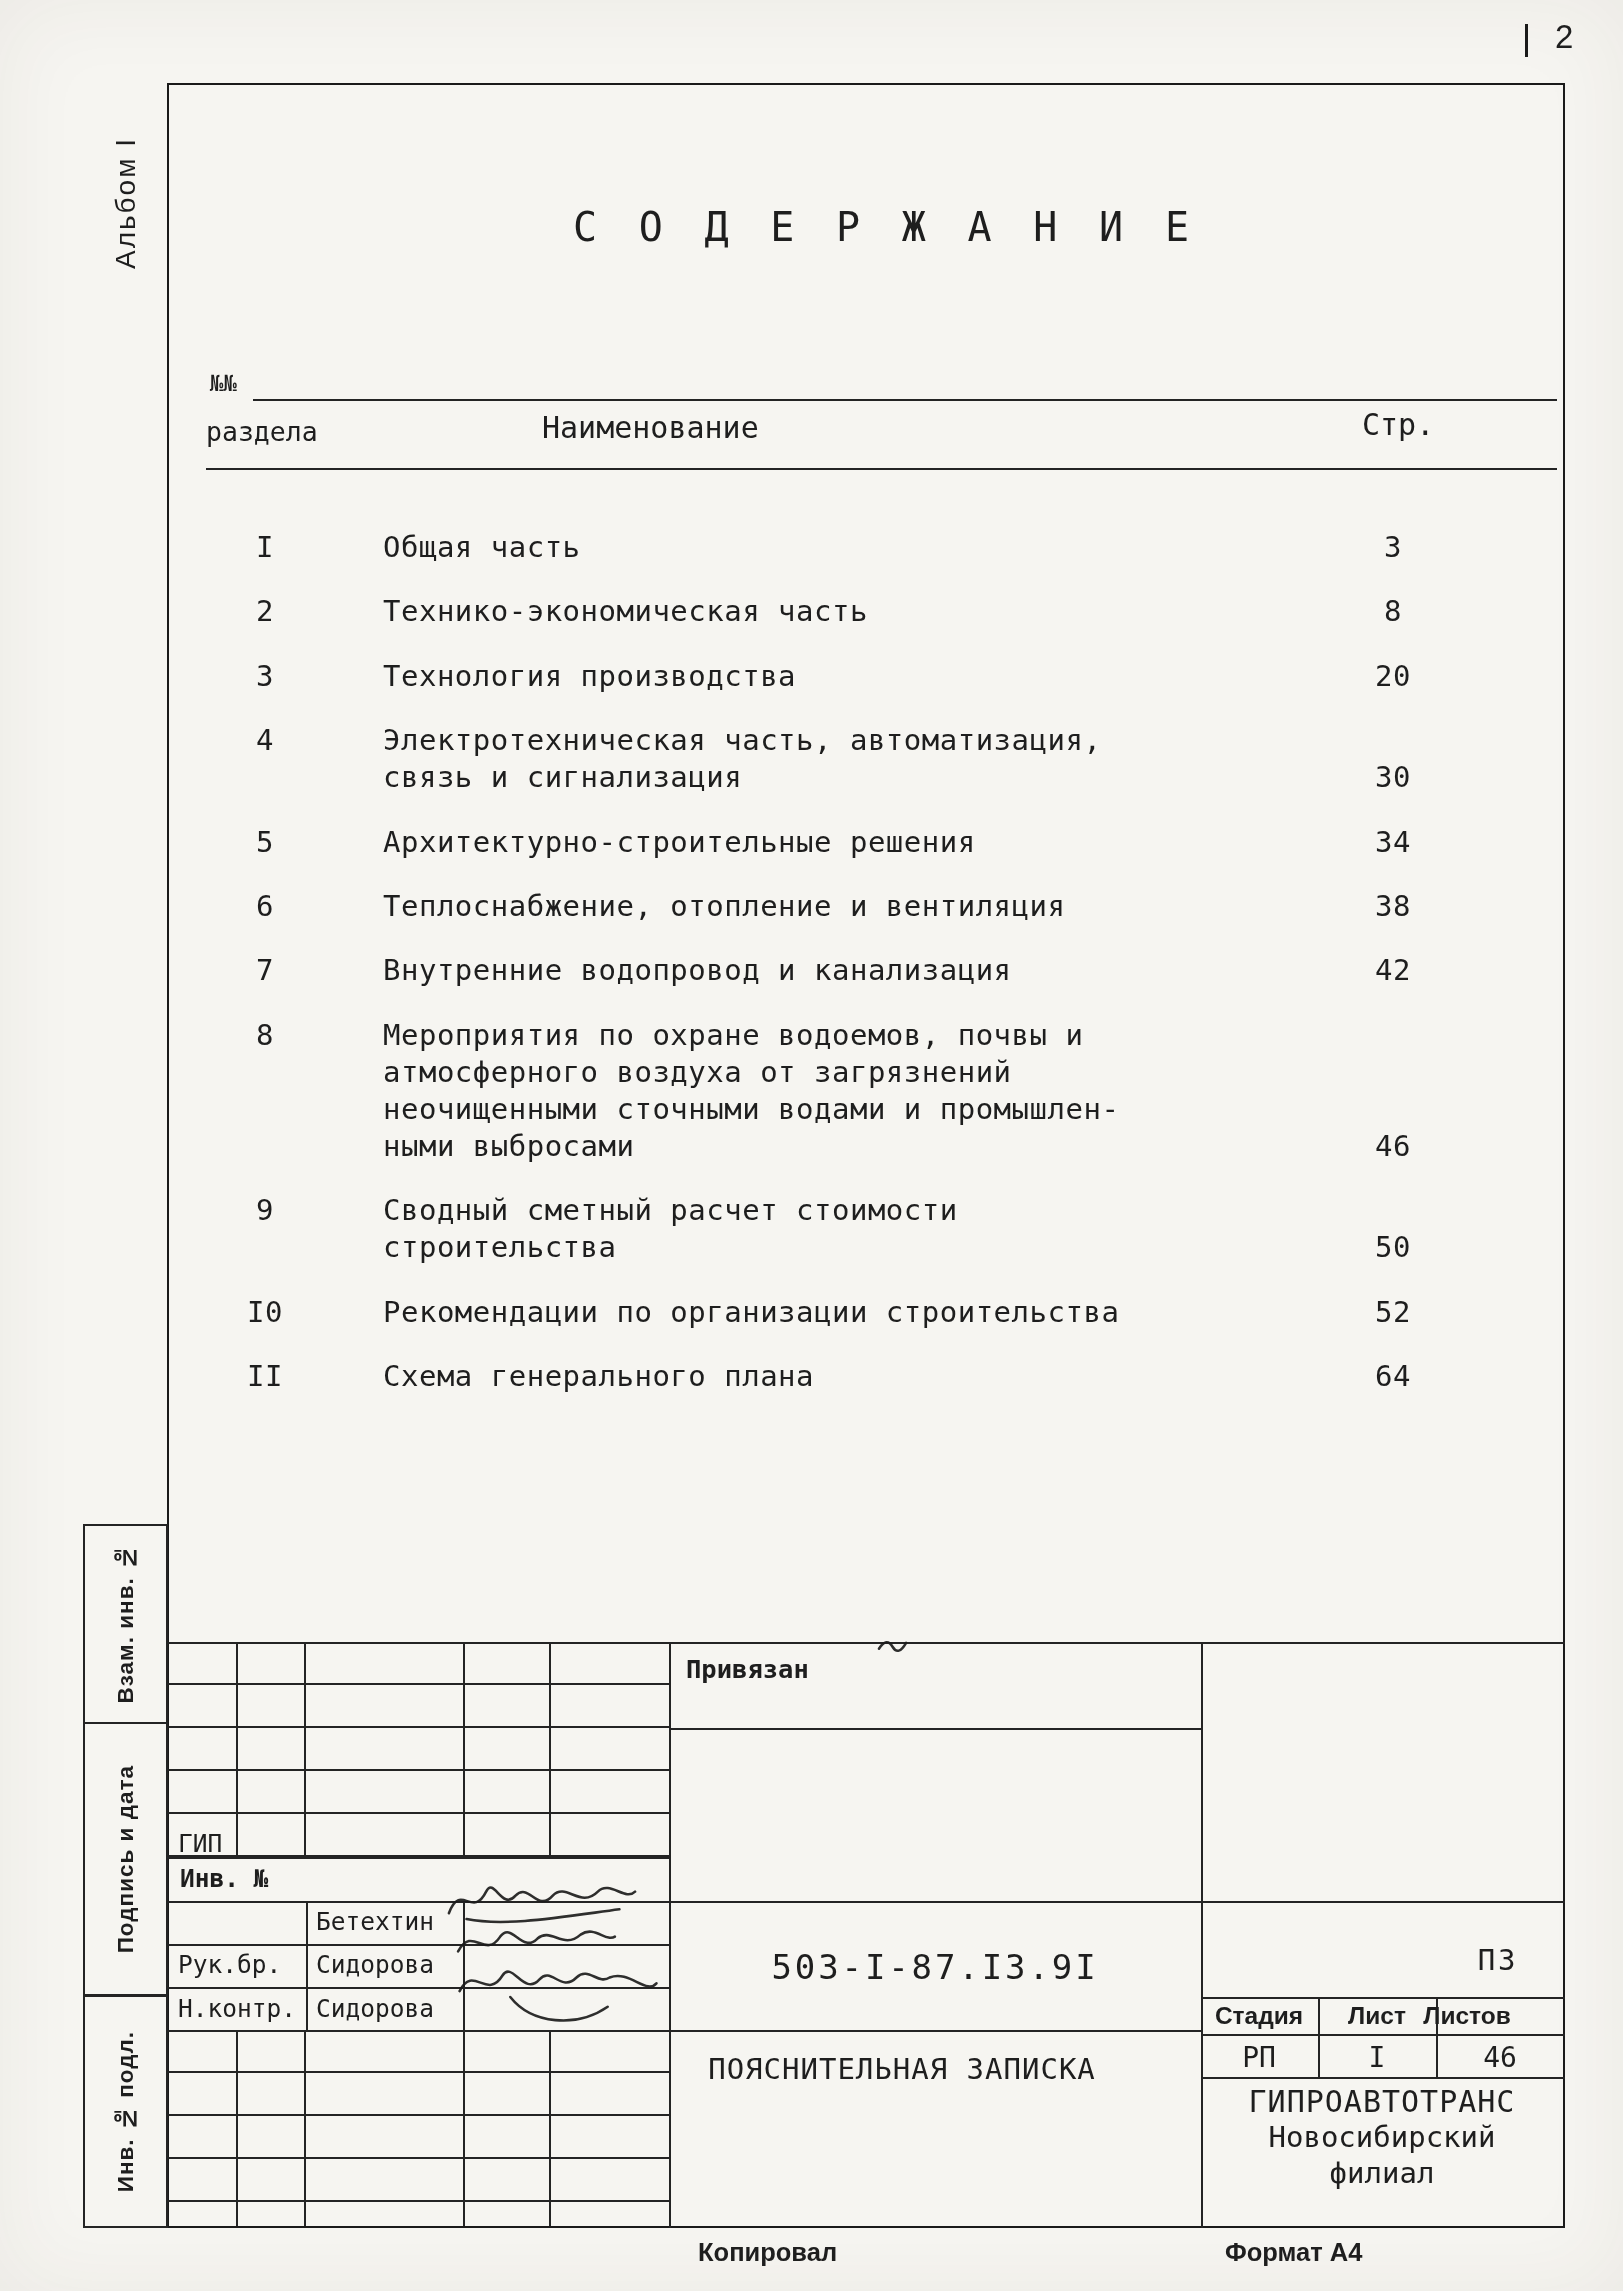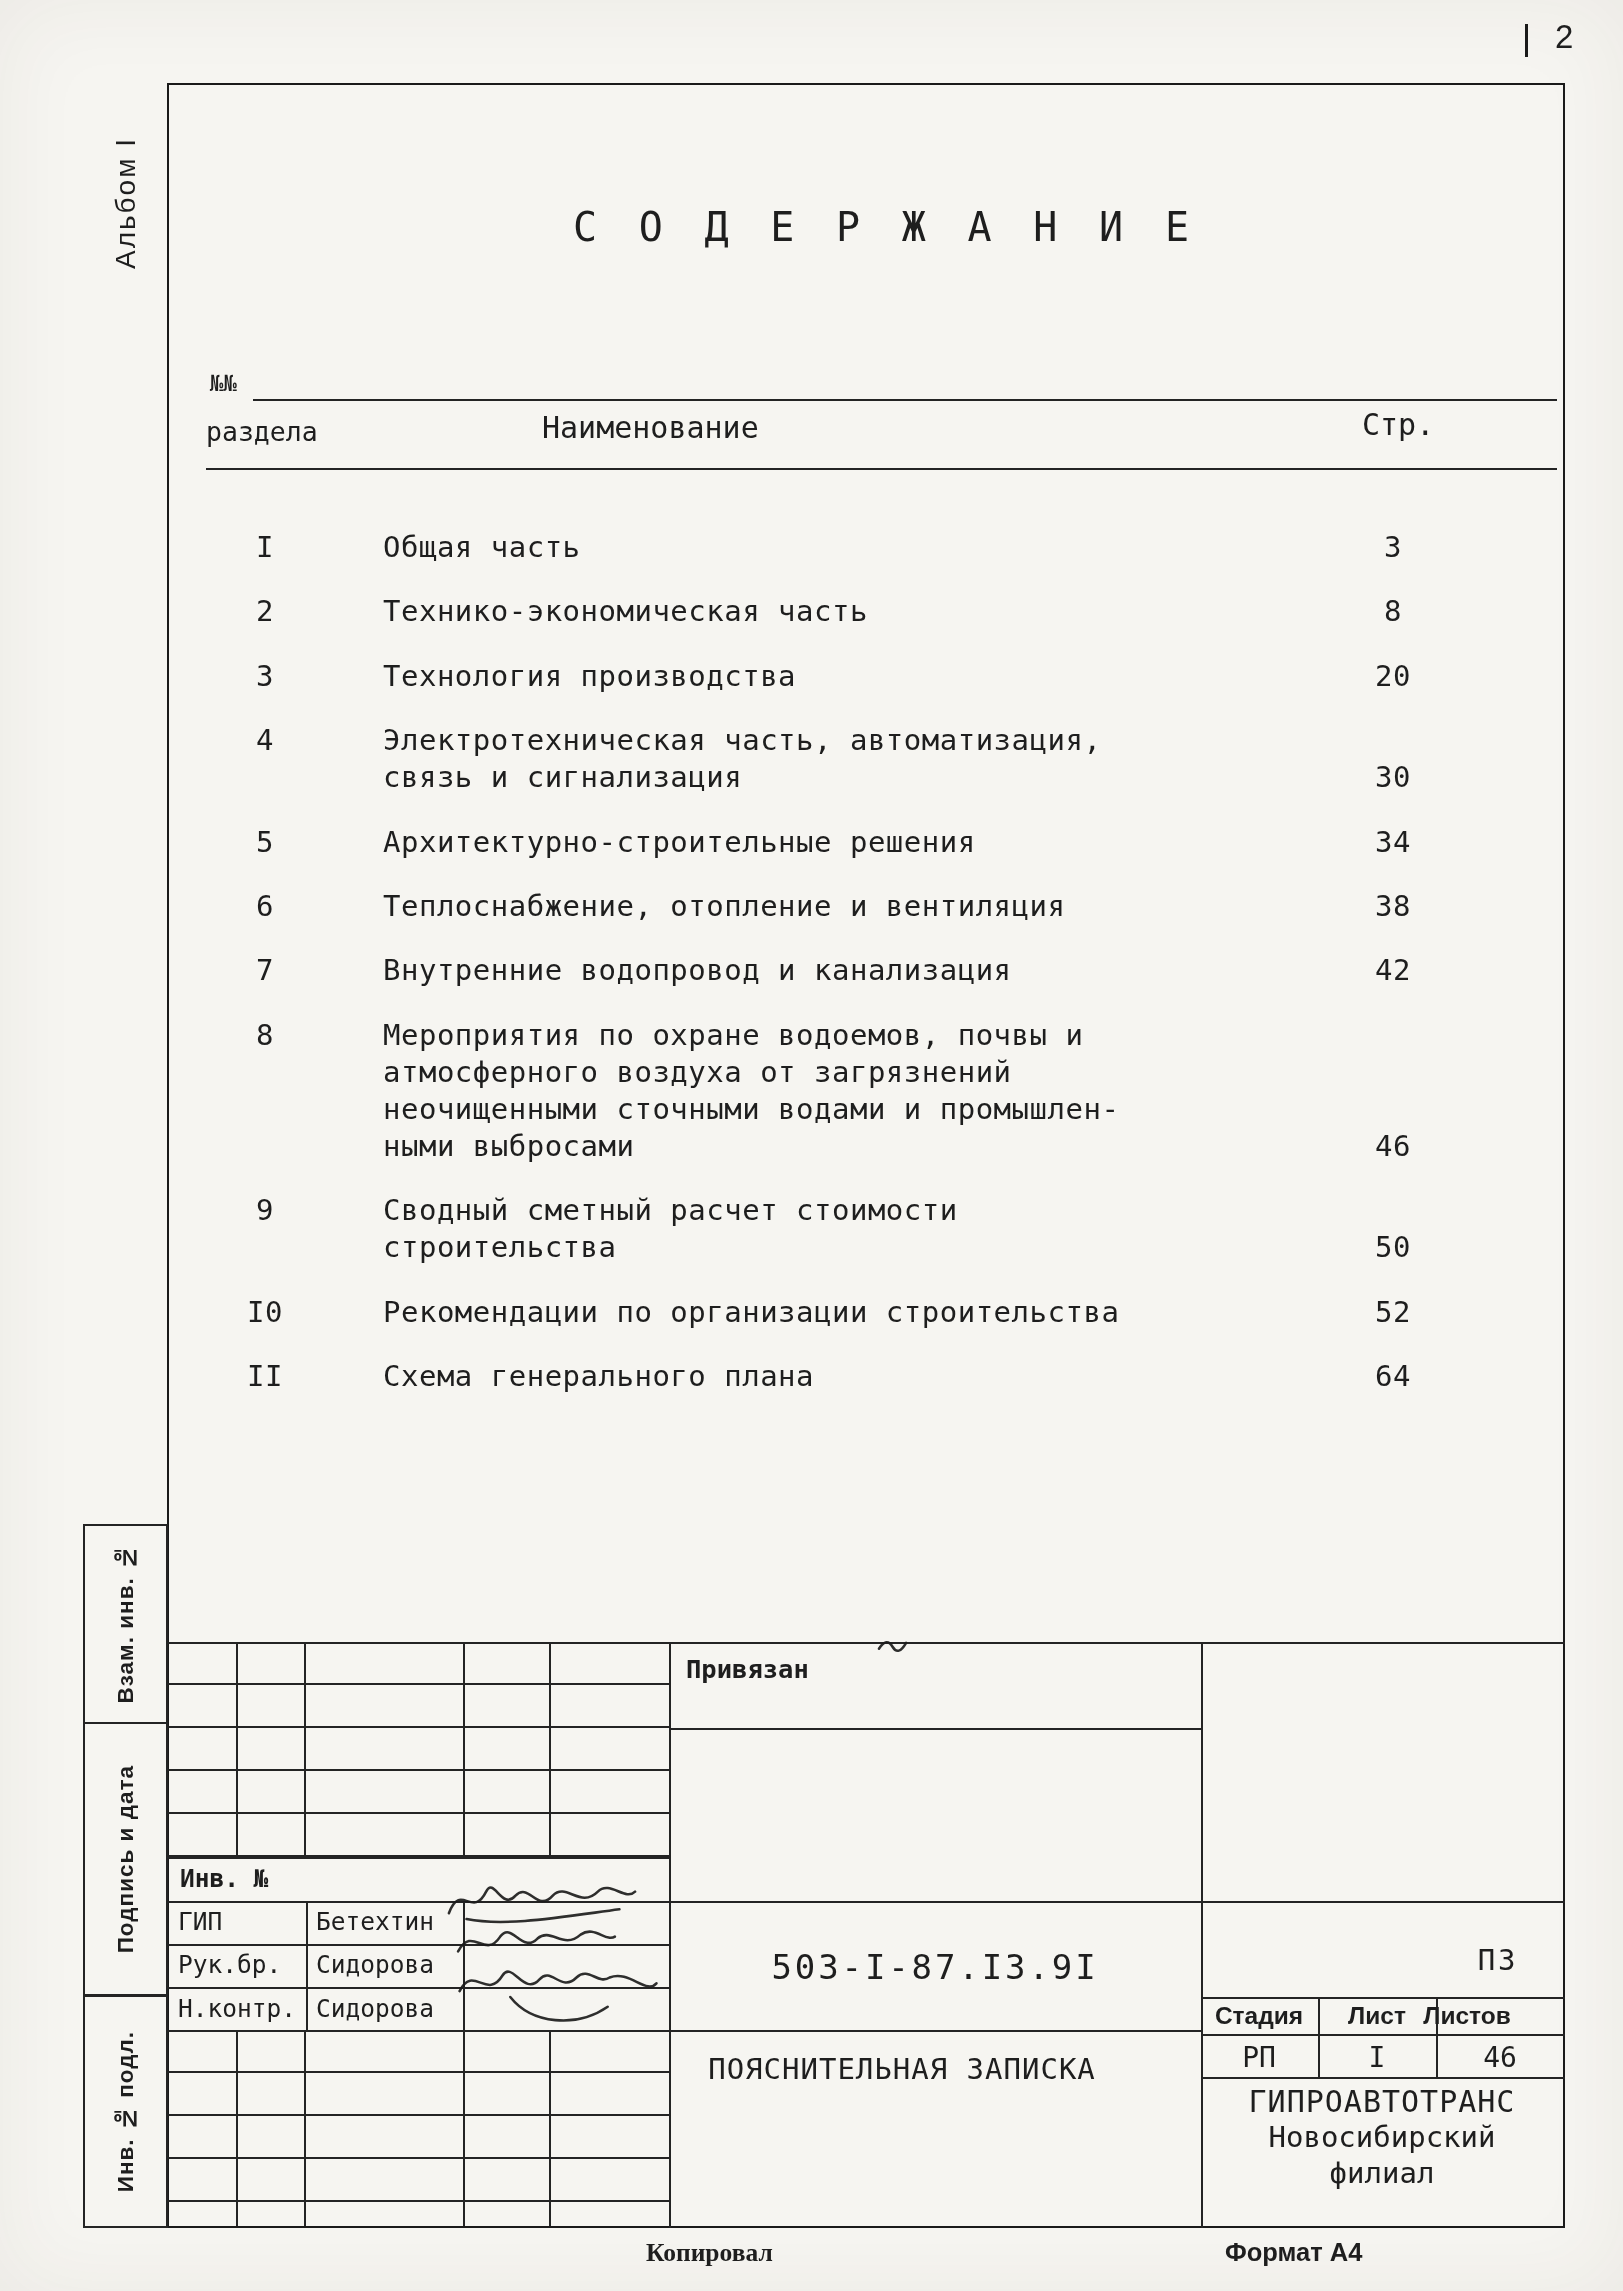--- a/index.html
+++ b/index.html
@@ -186,21 +186,21 @@
   <div class="hline" style="left:167px;  top:1944px; width:503px;"></div>
   <div class="hline" style="left:167px;  top:1987px; width:503px;"></div>
   <div class="vline" style="left:306px;  top:1901px; height:129px;"></div>
   <div class="vline" style="left:463px;  top:1901px; height:129px;"></div>
   <div class="grid-rows" style="top:1642px; height:216px;"></div>
   <div class="grid-rows" style="top:2030px; height:196px;"></div>
 
   <div class="tb-label" style="left:686px; top:1654px; font-size:25.5px;font-weight:bold;">Привязан</div>
   <div class="tb-label" style="left:180px; top:1864px; font-weight:bold;">Инв. №</div>
 
-  <div class="tb-label" style="left:178px; top:1907px;">ГИП</div>
+  <div class="tb-label" style="left:178px; top:1829px;">ГИП</div>
   <div class="tb-label" style="left:316px; top:1907px;">Бетехтин</div>
   <div class="tb-label" style="left:178px; top:1950px;">Рук.бр.</div>
   <div class="tb-label" style="left:316px; top:1950px;">Сидорова</div>
   <div class="tb-label" style="left:178px; top:1994px;">Н.контр.</div>
   <div class="tb-label" style="left:316px; top:1994px;">Сидорова</div>
 
   <svg class="sig" style="left:443px; top:1870px;" width="196" height="57" viewBox="0 0 200 58">
     <path d="M6,44 C18,12 30,50 44,22 C52,6 60,42 74,26 C88,12 96,44 112,26 C126,12 140,40 158,22 C170,10 186,32 196,22"></path>
     <path d="M24,50 C64,58 120,48 180,40"></path>
   </svg>
@@ -224,17 +224,17 @@
   <div class="tb-label stage-h tb-center" style="left:1377px; top:2002px;">Лист</div>
   <div class="tb-label stage-h tb-center" style="left:1432px; top:2002px;margin-left:35px;">Листов</div>
   <div class="tb-label tb-center" style="left:1259px; top:2041px; font-size:28px;">РП</div>
   <div class="tb-label tb-center" style="left:1377px; top:2041px; font-size:28px;">I</div>
   <div class="tb-label tb-center" style="left:1500px; top:2041px; font-size:28px;">46</div>
 
   <div class="org-line" style="left:1382px; top:2084px; font-size:30px; letter-spacing:1px;">ГИПРОАВТОТРАНС</div>
   <div class="org-line" style="left:1382px; top:2120px; font-size:29px;">Новосибирский</div>
   <div class="org-line" style="left:1382px; top:2156px; font-size:29px;">филиал</div>
 
-  <div class="footer-label" style="left:646px; top:2238px;font-family:Liberation Serif, serif;">Копировал</div>
+  <div class="footer-label" style="left:698px; top:2238px;">Копировал</div>
   <div class="footer-label" style="left:1225px; top:2238px;">Формат А4</div>
 
 </div>
 
 
 </body></html>

